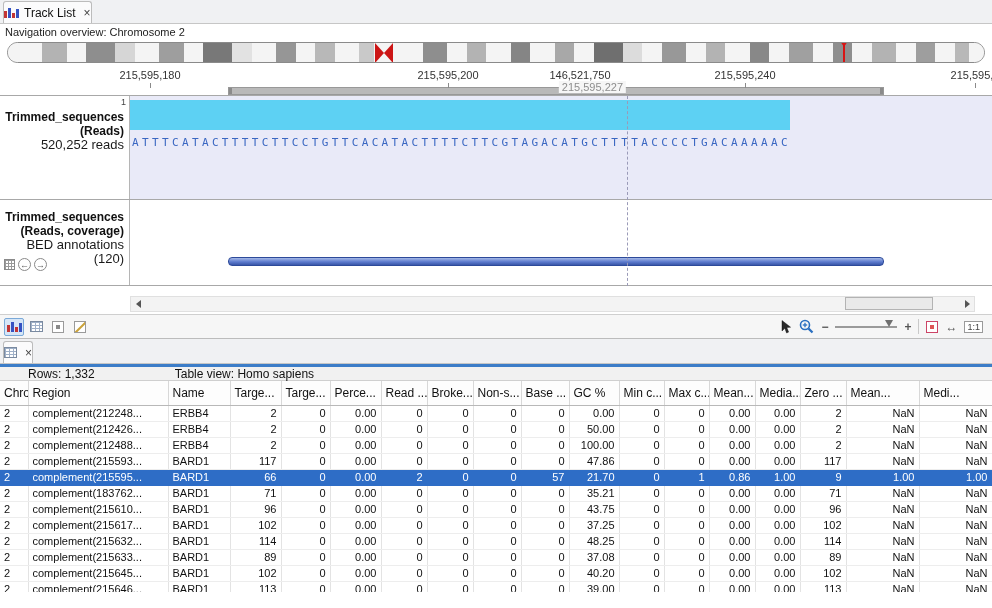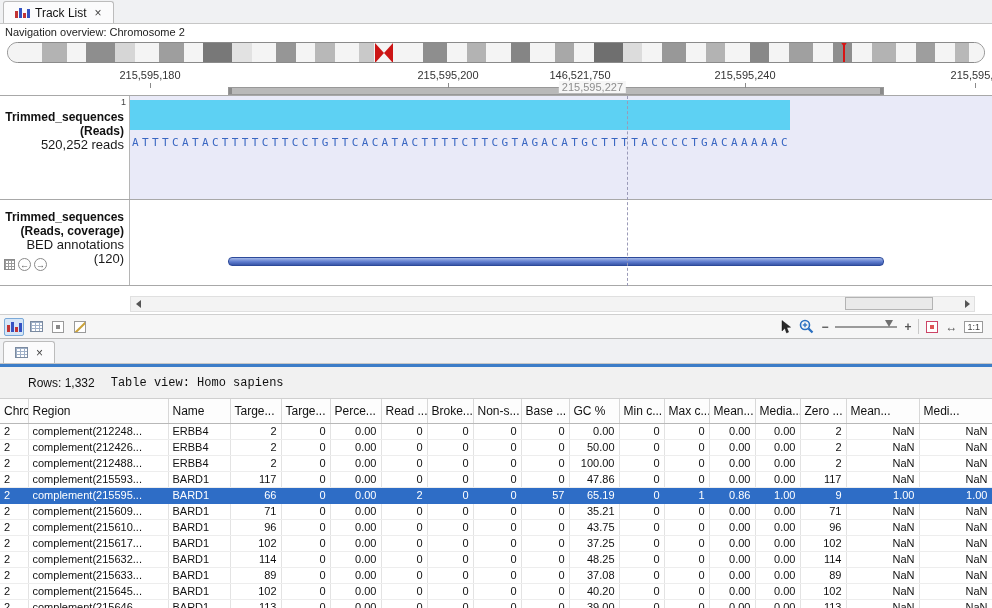--- a/index.html
+++ b/index.html
@@ -1,21 +1,21 @@
 <!DOCTYPE html>
 <html><head>
 <meta charset="utf-8">
 <style>
   * { box-sizing: border-box; margin: 0; padding: 0; }
   html,body { width:992px; height:608px; overflow:hidden; }
   body { font-family:"Liberation Sans",sans-serif; font-size:12px; color:#111; background:#fff; position:relative; }
 
   
   .tabbar { height:24px; background:#f0f1f3; border-bottom:1px solid #c6c6c6; display:flex; align-items:flex-end; padding-left:3px; }
-  .tab { display:flex; align-items:center; gap:5px; background:#fbfbfc; border:1px solid #bcbcbc; border-bottom:none; border-radius:3px 3px 0 0; padding:3px 11px; height:22px; font-size:12px; white-space:nowrap; }
+  .tab { display:flex; align-items:center; gap:5px; background:#fbfbfc; border:1px solid #bcbcbc; border-bottom:none; border-radius:3px 3px 0 0; padding:3px 0; height:22px; font-size:12px; white-space:nowrap; }
   .tab .close { color:#444; font-size:12px; margin-left:3px; cursor:pointer; }
 
   .tl-icon { width:15px; height:11px; display:inline-block;
     background-image:linear-gradient(#c23535,#c23535),linear-gradient(#3553c2,#3553c2),linear-gradient(#c23535,#c23535),linear-gradient(#3553c2,#3553c2);
     background-repeat:no-repeat;
     background-size:3px 7px,3px 10px,3px 5px,3px 9px;
     background-position:0 100%,4px 100%,8px 100%,12px 100%; }
   .tbl-icon { width:13px; height:11px; display:inline-block; border:1px solid #7a8aa0; background-color:#fff;
     background-image:linear-gradient(#9fb0c8 1px,transparent 1px),linear-gradient(90deg,#9fb0c8 1px,transparent 1px);
     background-size:100% 3px,4px 100%; }
@@ -88,23 +88,23 @@
   .slider { position:relative; width:62px; height:2px; background:#9a9a9a; }
   .slider-handle { position:absolute; left:50px; top:-6px; width:0; height:0; border-left:4px solid transparent; border-right:4px solid transparent; border-top:7px solid #6f6f6f; }
   .tb-sep { width:1px; height:15px; background:#c9c9c9; }
   .ic-zoomsel { width:12px; height:12px; border:1px solid #c46; position:relative; background:#fff; }
   .ic-zoomsel::after { content:""; position:absolute; inset:3px; background:#d55; }
   .one2one { font-size:9px; border:1px solid #9a9a9a; padding:0 2px; color:#444; background:#fff; }
 
   
   .bp-tabbar { height:26px; background:#f0f1f3; border-top:1px solid #bcbcbc; border-bottom:1px solid #c6c6c6; display:flex; align-items:flex-end; padding-left:3px; }
   .blue-line { height:3px; background:#3c7dc8; }
-  .statusbar { height:32px; background:#f1f1f1; border-bottom:1px solid #cfcfcf; display:flex; align-items:center; font-size:12px; }
+  .statusbar { height:14px; background:#f1f1f1; border-bottom:1px solid #cfcfcf; display:flex; align-items:center; font-size:12px;gap:48px; }
   .rows-label { margin-left:28px; }
-  .view-label { margin-left:16px;font-family:Liberation Mono, monospace; }
+  .view-label { margin-left:32px; }
   .sb-right { margin-left:auto; display:flex; align-items:center; gap:5px; margin-right:6px; }
   .btn { font-family:inherit; font-size:12px; padding:3px 10px; background:linear-gradient(#fefefe,#ececec); border:1px solid #a6a6a6; border-radius:3px; color:#111; }
   .filter-input { width:162px; height:21px; border:1px solid #999; background:#fff; font-family:inherit; font-size:12px; padding:0 4px; }
   .filter-menu-icon { width:15px; height:14px; position:relative; }
   .filter-menu-icon i { position:absolute; left:1px; right:1px; height:2px; background:#6f6f6f; }
   .filter-menu-icon i:nth-child(1){top:1px;} .filter-menu-icon i:nth-child(2){top:5px;} .filter-menu-icon i:nth-child(3){top:9px;}
   .filter-menu-icon::after { content:""; position:absolute; right:-1px; bottom:-1px; border-left:3px solid transparent; border-right:3px solid transparent; border-top:4px solid #6f6f6f; }
 
   
   .table-wrap { background:#fff; overflow:hidden; height:211px; }
@@ -487,32 +487,32 @@
           <td class="al">2</td>
           <td class="al">complement(215595...</td>
           <td class="al">BARD1</td>
           <td class="ar">66</td>
           <td class="ar">0</td>
           <td class="ar">0.00</td>
           <td class="ar">2</td>
           <td class="ar">0</td>
           <td class="ar">0</td>
           <td class="ar">57</td>
-          <td class="ar">65.19</td>
+          <td class="ar">21.70</td>
           <td class="ar">0</td>
           <td class="ar">1</td>
           <td class="ar">0.86</td>
           <td class="ar">1.00</td>
           <td class="ar">9</td>
           <td class="ar">1.00</td>
           <td class="ar">1.00</td>
         </tr>
         <tr>
           <td class="al">2</td>
-          <td class="al">complement(215609...</td>
+          <td class="al">complement(183762...</td>
           <td class="al">BARD1</td>
           <td class="ar">71</td>
           <td class="ar">0</td>
           <td class="ar">0.00</td>
           <td class="ar">0</td>
           <td class="ar">0</td>
           <td class="ar">0</td>
           <td class="ar">0</td>
           <td class="ar">35.21</td>
           <td class="ar">0</td>

